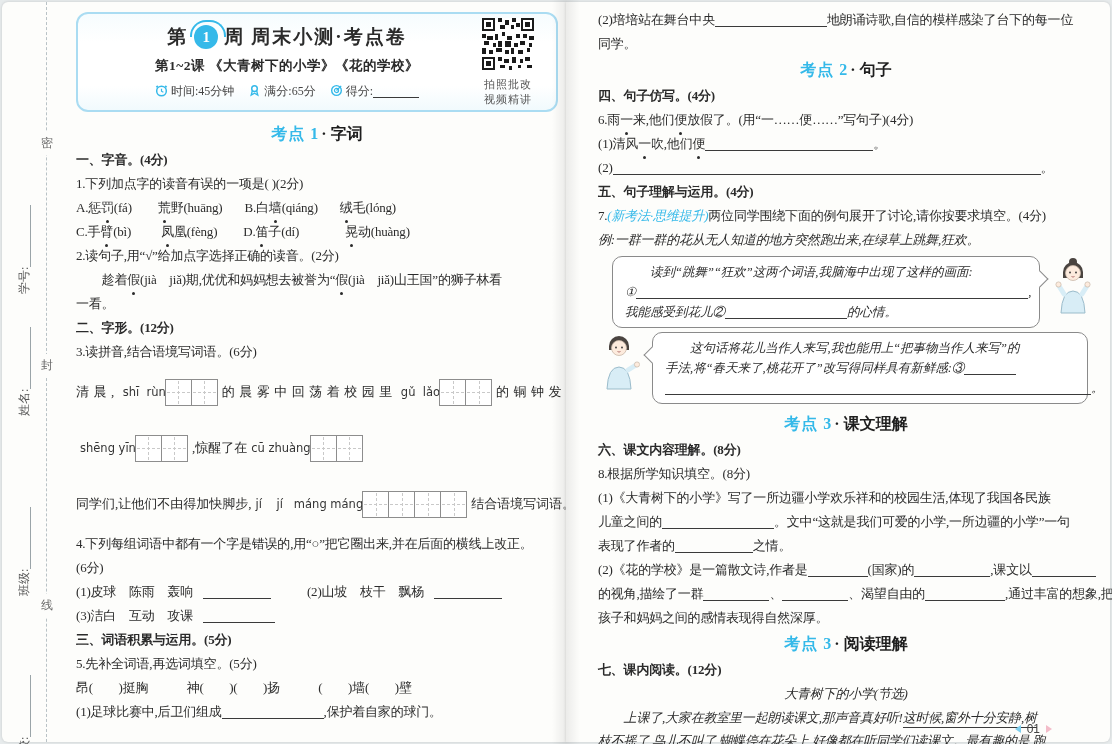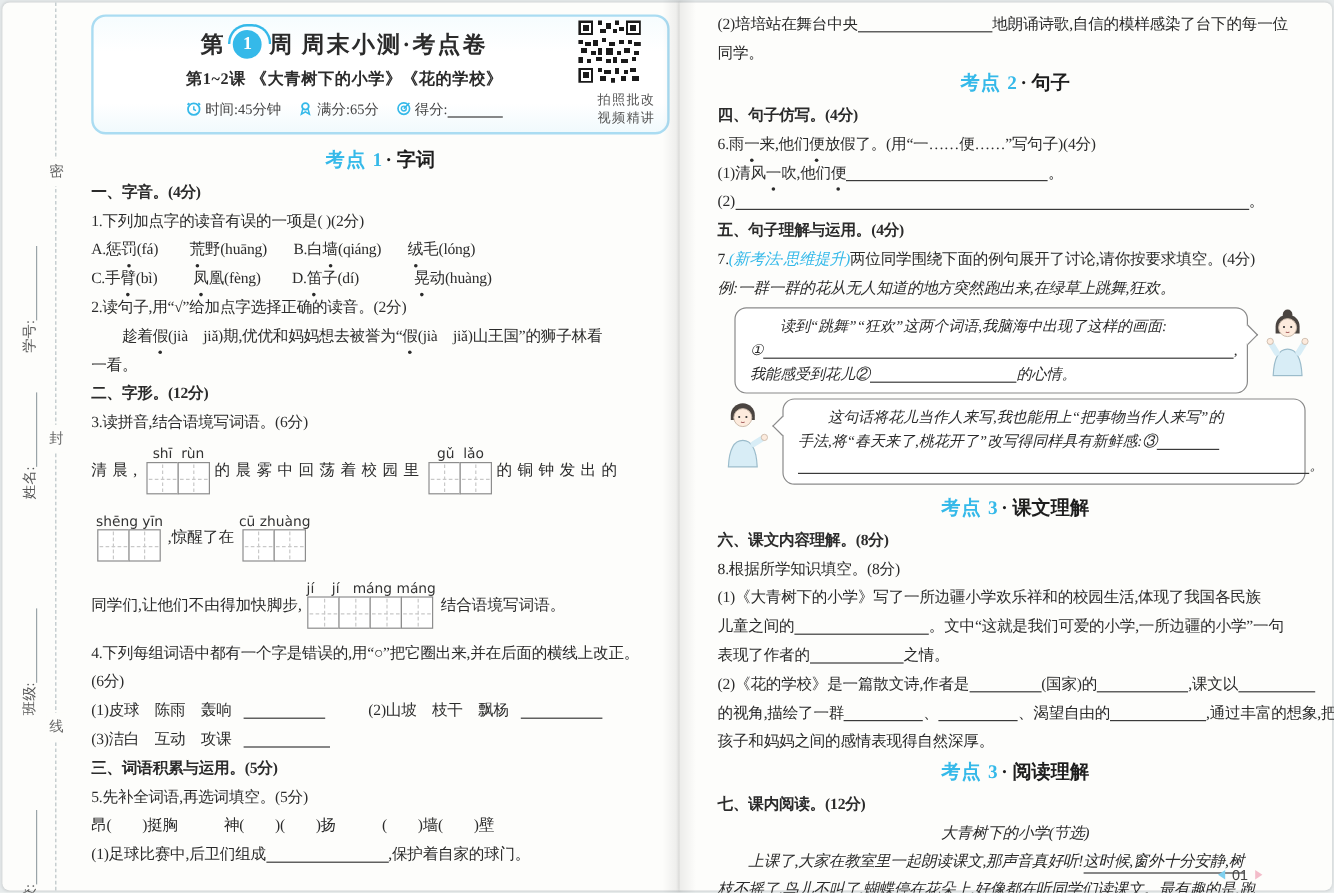--- a/index.html
+++ b/index.html
@@ -43,25 +43,25 @@
   .hcard{margin-top:10px;height:100px;border:2px solid #aadcf2;border-radius:12px;background:linear-gradient(180deg,#f6fcfe 0%,#ffffff 30%,#ffffff 75%,#f1fafd 100%);display:flex;align-items:center;}
   .hmain{flex:1;text-align:center;padding-left:26px;}
   .htitle{font-size:19px;font-weight:700;letter-spacing:2px;display:flex;align-items:center;justify-content:center;gap:6px;}
   .badge{position:relative;display:inline-block;width:24px;height:24px;border-radius:50%;background:var(--accent);color:#fff;font-size:15px;line-height:24px;text-align:center;letter-spacing:0;}
   .badge::before{content:"";position:absolute;left:-4px;top:-5px;width:32px;height:15px;border:2px solid var(--accent);border-bottom:none;border-radius:16px 16px 0 0;}
   .hsub{font-size:13.5px;font-weight:700;margin-top:7px;letter-spacing:.5px;}
   .hinfo{margin-top:8px;font-size:12px;color:#444;display:flex;justify-content:center;align-items:center;gap:14px;font-family:Liberation Serif, serif;}
   .hinfo .ic{display:inline-block;vertical-align:-2px;margin-right:3px;}
   .hinfo .blank{width:46px;}
   .qrbox{width:86px;text-align:center;padding-right:10px;}
-  .qrcap{font-size:11px;color:#555;line-height:15px;margin-top:3px;letter-spacing:1px;text-align:right;}
+  .qrcap{font-size:11px;color:#555;line-height:15px;margin-top:3px;letter-spacing:1px;}
 
   
   .q3line{display:flex;align-items:center;height:56px;white-space:nowrap;font-size:13px;}
-  .boxgrp{display:inline-flex;flex-direction:column;align-items:center;margin:0 4px;}
+  .boxgrp{display:inline-flex;flex-direction:row;align-items:center;margin:0 4px;}
   .pinyin{font-family:"DejaVu Sans","Liberation Sans",sans-serif;font-size:11.5px;color:#333;line-height:13px;white-space:pre;}
   .cells{display:flex;}
   .cell{width:27px;height:27px;border:1px solid #8d8d8d;position:relative;margin-left:-1px;background:#fff;}
   .cell::before{content:"";position:absolute;left:1px;right:1px;top:50%;border-top:1px dashed #c9c9c9;}
   .cell::after{content:"";position:absolute;top:1px;bottom:1px;left:50%;border-left:1px dashed #c9c9c9;}
 
   
   .brow{display:flex;align-items:flex-start;margin-top:4px;}
   .bubble{position:relative;border:1px solid #8a8a8a;border-radius:10px;background:#fff;padding:5px 12px;}
   .bline{height:20px;line-height:20px;font-size:12.5px;white-space:nowrap;font-style:italic;}

